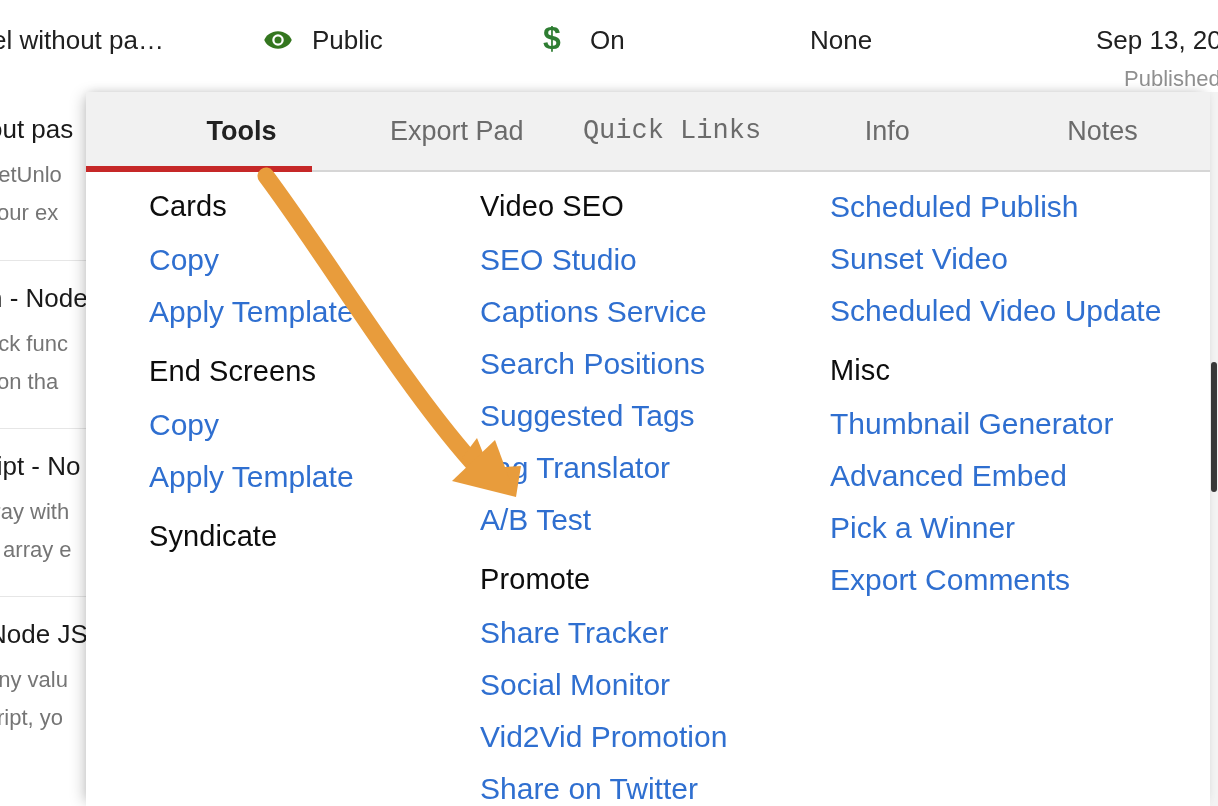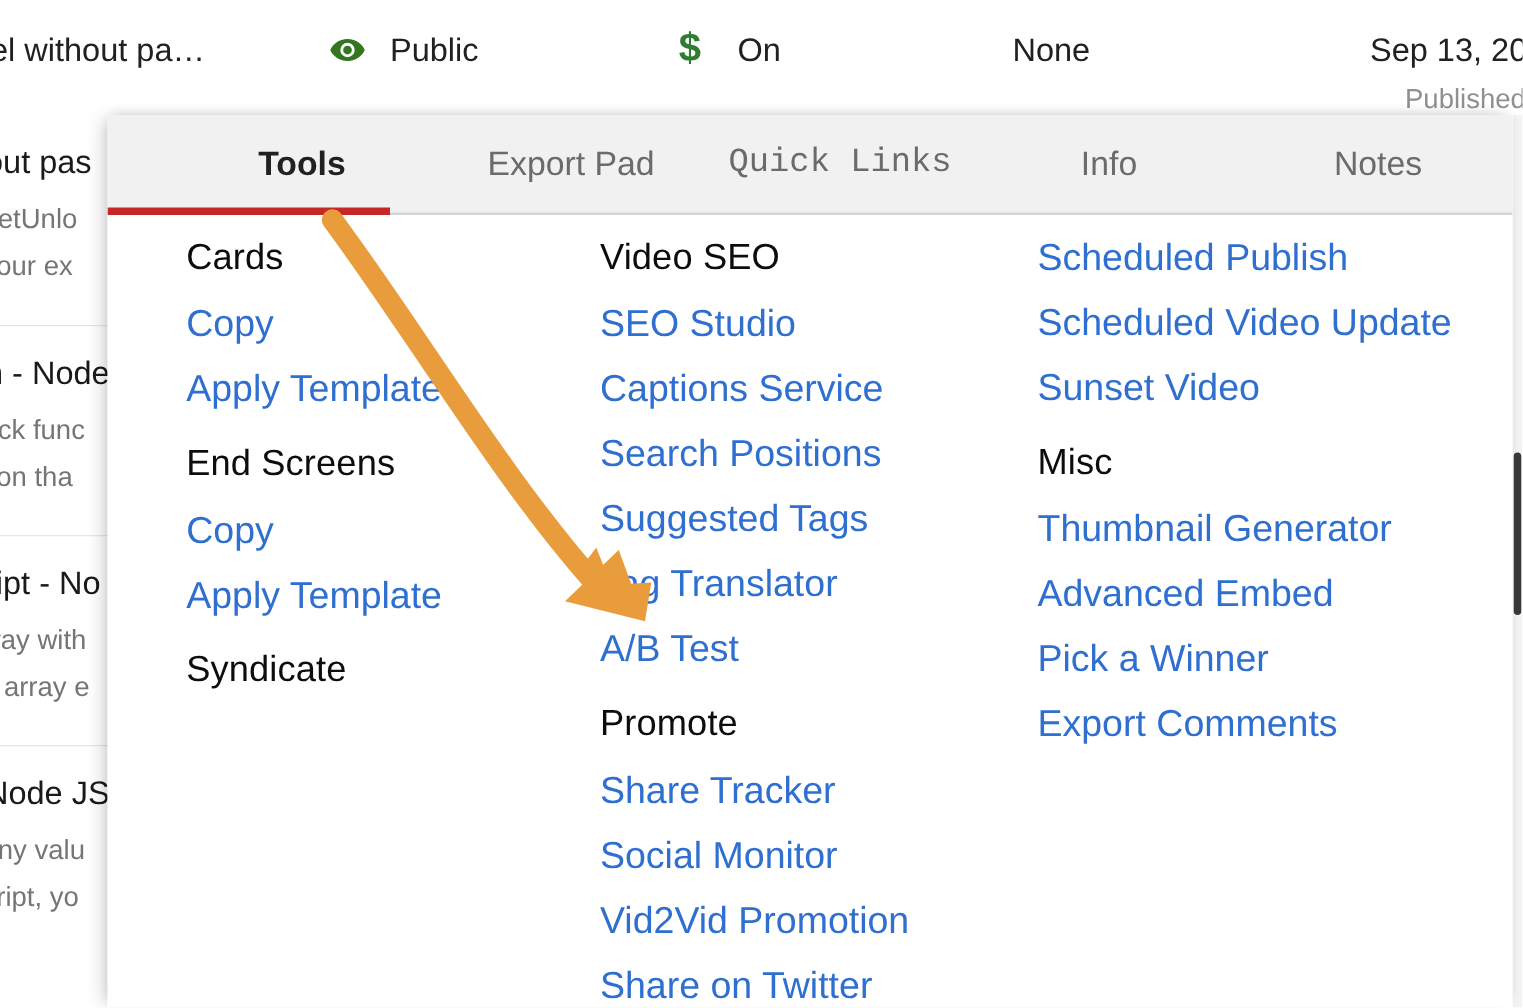--- a/index.html
+++ b/index.html
@@ -331,22 +331,22 @@
         <a class="link">Share Tracker</a>
         <a class="link">Social Monitor</a>
         <a class="link">Vid2Vid Promotion</a>
         <a class="link">Share on Twitter</a>
       </div>
     </div>
 
     <div class="col col-3">
       <div class="group">
         <a class="link">Scheduled Publish</a>
+        <a class="link">Sunset Video</a>
         <a class="link">Scheduled Video Update</a>
-        <a class="link">Sunset Video</a>
       </div>
       <div class="group spaced-top">
         <div class="group-title">Misc</div>
         <a class="link">Thumbnail Generator</a>
         <a class="link">Advanced Embed</a>
         <a class="link">Pick a Winner</a>
         <a class="link">Export Comments</a>
       </div>
     </div>
 

